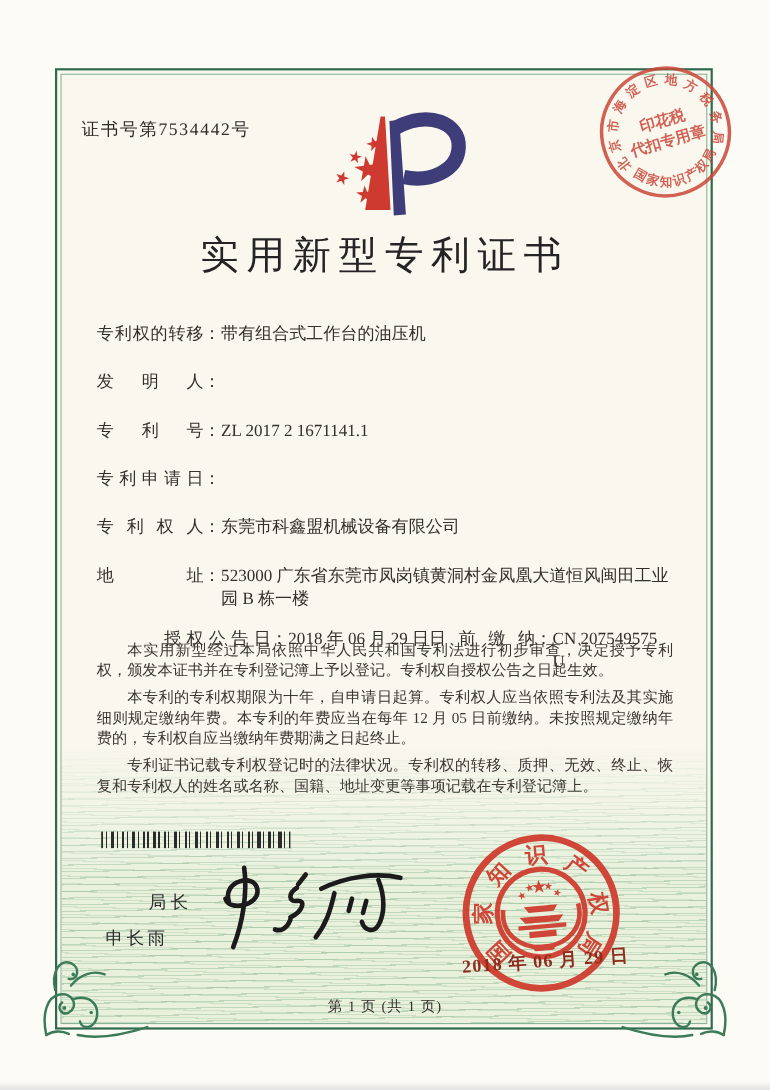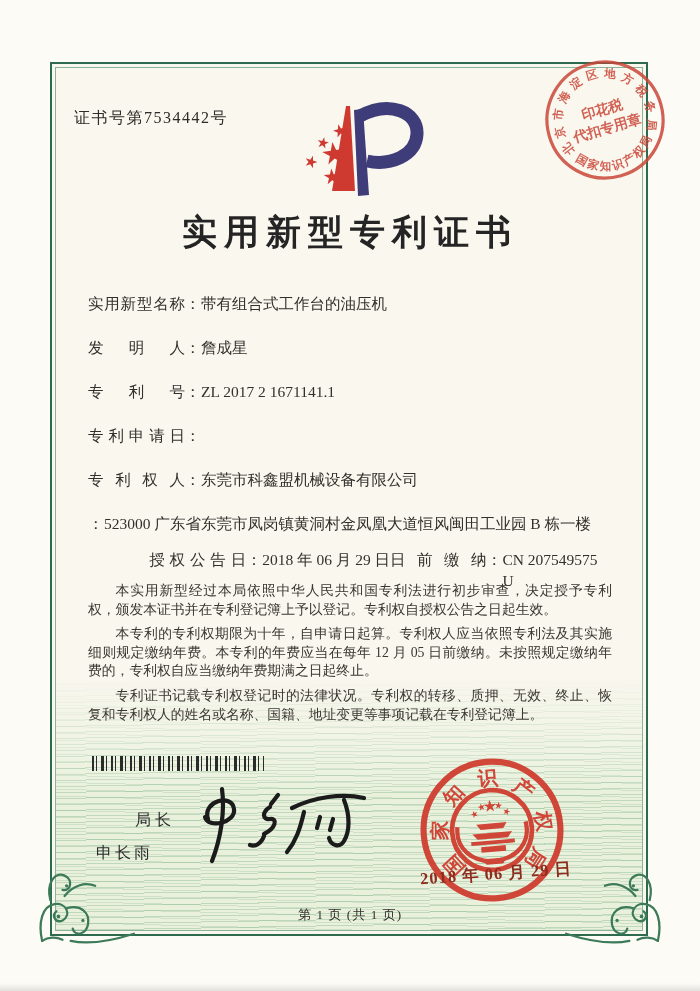--- a/index.html
+++ b/index.html
@@ -23,21 +23,21 @@
       repeating-linear-gradient(179deg, rgba(110,168,122,.34) 0 1px, rgba(0,0,0,0) 1px 6px),
       repeating-linear-gradient(181.5deg, rgba(110,168,122,.22) 0 1px, rgba(0,0,0,0) 1px 7px);
     -webkit-mask-image:linear-gradient(to bottom, transparent 0, #000 115px);
     mask-image:linear-gradient(to bottom, transparent 0, #000 115px);
   }
   .corner { position:absolute; }
   .cert-no { position:absolute; left:74px; top:108px; font-size:16px;
     letter-spacing:1.5px; color:#2f2b28; }
   .logo { position:absolute; left:278px; top:100px; }
   .title { position:absolute; left:0; right:0; top:209px; text-align:center;
-    font-size:35px; font-weight:bold; letter-spacing:7px; color:#242424; }
+    font-size:35px; font-weight:normal; letter-spacing:7px; color:#242424; }
   
   .fields { position:absolute; left:88px; top:293px; width:524px;
     font-size:15.5px; color:#33302c; }
   .frow { display:flex; line-height:21px; margin-bottom:23px; }
   .frow.address { margin-bottom:15px; }
   .lbl { display:inline-block; width:97px; text-align:justify; text-align-last:justify; }
   .colon { display:inline-block; width:16px; }
   .val { flex:1; }
   .grant-row { display:flex; line-height:21px; }
   .grant-cell-left { display:flex; width:302px;justify-content:flex-end; }
@@ -143,44 +143,44 @@
         <text transform="rotate(134) translate(0,-46) rotate(180)" text-anchor="middle" dominant-baseline="central" font-size="11.5" fill="#cb4739" font-weight="bold">局</text>
       </g>
     <text x="0" y="-6" text-anchor="middle" font-size="14" font-weight="bold" fill="#cb4739">印花税</text>
     <text x="0" y="13" text-anchor="middle" font-size="14" font-weight="bold" fill="#cb4739">代扣专用章</text>
   </svg>
 
   <div class="title">实用新型专利证书</div>
 
   <div class="fields">
     <div class="frow">
-      <span class="lbl">实用新型名称</span>
+      <span class="lbl">专利权的转移</span>
         <span class="colon">：</span>
         <span class="val">带有组合式工作台的油压机</span>
     </div>
     <div class="frow">
       <span class="lbl">发明人</span>
         <span class="colon">：</span>
-        <span class="val">詹成星</span>
     </div>
     <div class="frow">
       <span class="lbl">专利号</span>
         <span class="colon">：</span>
         <span class="val">ZL 2017 2 1671141.1</span>
     </div>
     <div class="frow">
       <span class="lbl">专利申请日</span>
         <span class="colon">：</span>
     </div>
     <div class="frow">
       <span class="lbl">专利权人</span>
         <span class="colon">：</span>
         <span class="val">东莞市科鑫盟机械设备有限公司</span>
     </div>
     <div class="frow address">
+      <span class="lbl">地址</span>
         <span class="colon">：</span>
         <span class="val">523000 广东省东莞市凤岗镇黄洞村金凤凰大道恒风闽田工业园 B 栋一楼</span>
     </div>
     <div class="grant-row">
       <div class="grant-cell-left">
         <span class="lbl">授权公告日</span>
           <span class="colon">：</span>
           <span>2018 年 06 月 29 日</span>
       </div>
       <div class="grant-cell-right">

